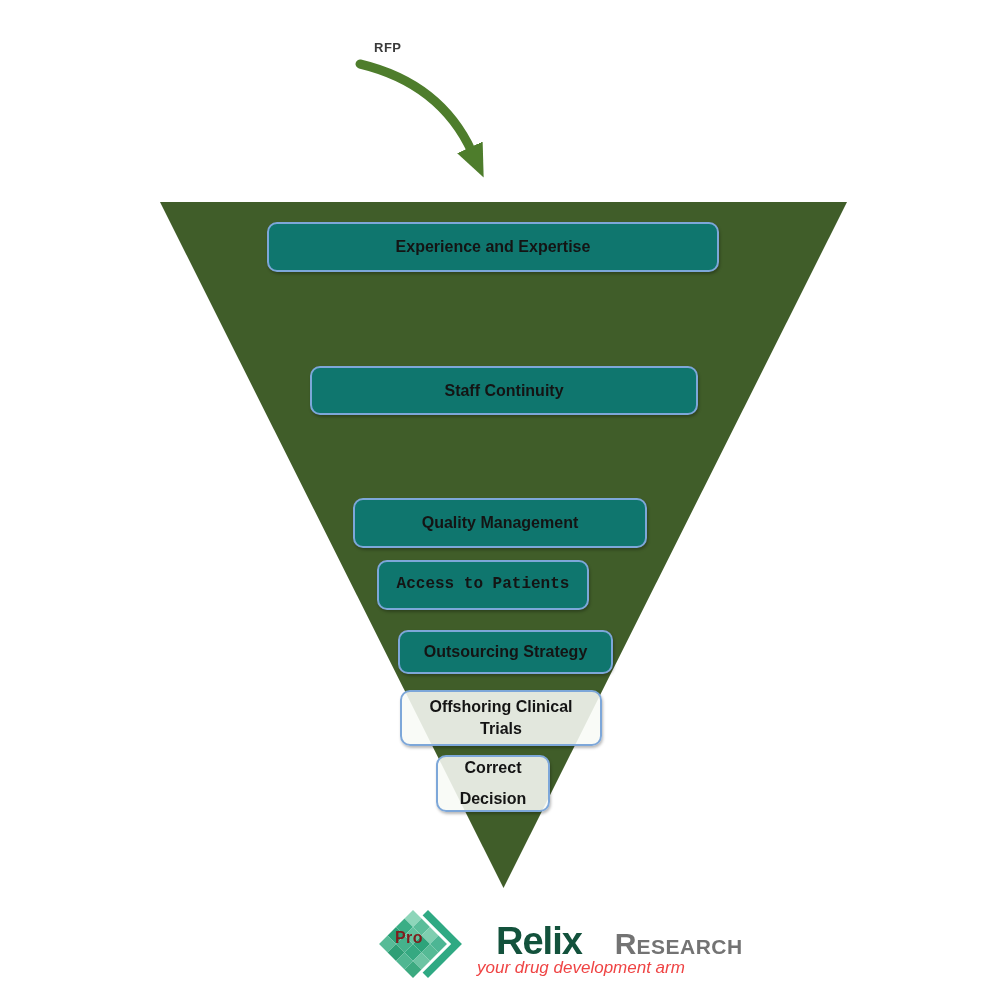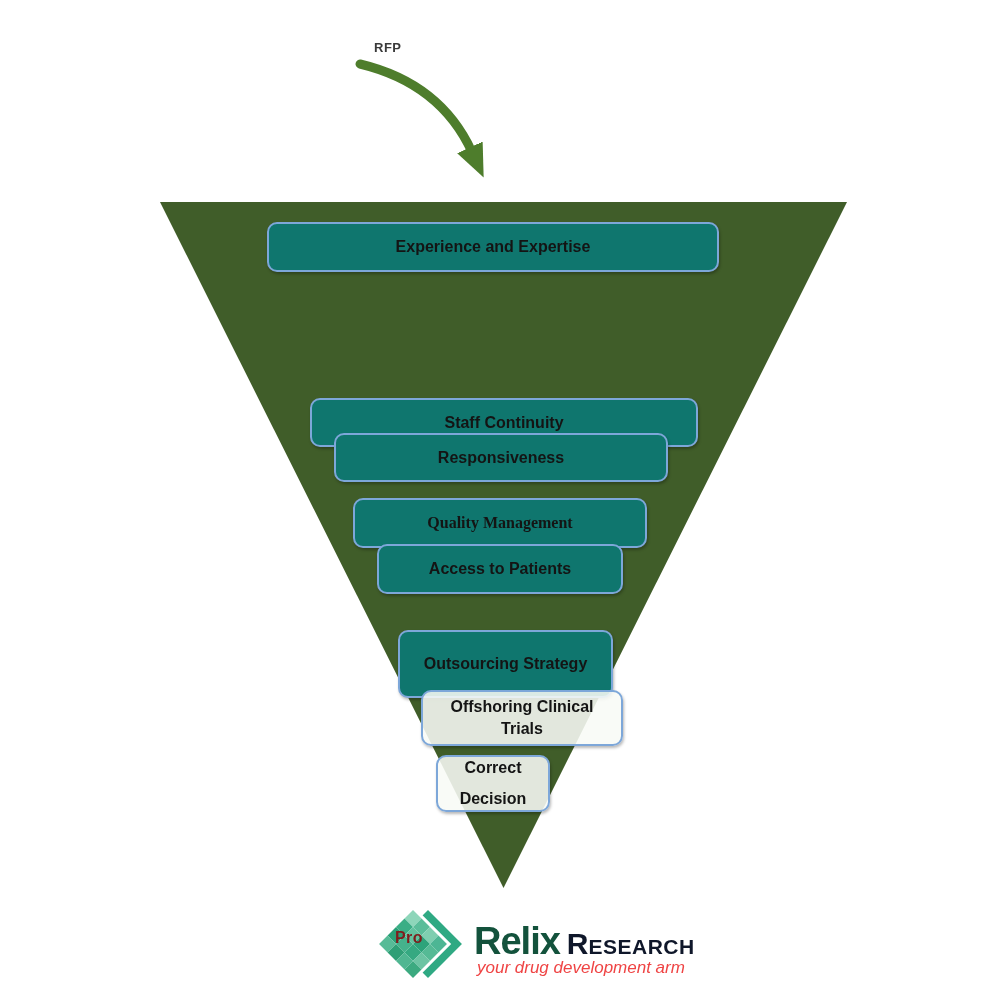--- a/index.html
+++ b/index.html
@@ -35,27 +35,27 @@
   .fbox.wide-lines { line-height:1.9; }
   .fbox span { display:block; padding:0 8px; }
 
   
   .logo-mark-svg { position:absolute; left:362px; top:899px; }
   .logo-pro {
     position:absolute; left:378px; top:929px; width:62px; text-align:center;
     font-size:16px; font-weight:bold; color:#7f1d1d; letter-spacing:0.5px;
   }
   .brand-line {
-    position:absolute; left:474px; top:920px;
-    display:flex; align-items:baseline; white-space:nowrap;
+    position:absolute; left:496px; top:920px;
+    display:flex; align-items:baseline; white-space:nowrap;gap:17px;
   }
   .brand-relix {
     font-size:38px; font-weight:bold; color:#13523c; letter-spacing:-1px;
   }
-  .brand-research { font-weight:bold; color:#0f172a; margin-left:7px; }
+  .brand-research { font-weight:bold; color:#737373; margin-left:16px; }
   .brand-research .r-init { font-size:30px; }
   .brand-research .r-rest { font-size:21px; letter-spacing:0.5px; }
   .tagline {
     position:absolute; left:477px; top:958px;
     font-size:17px; font-style:italic; color:#ef4444;
   }
 </style>
 </head>
 <body>
 
@@ -71,41 +71,38 @@
     <path d="M 12 12 C 62 24, 102 52, 124 100" fill="none" stroke="#4e7d2c" stroke-width="9" stroke-linecap="round" marker-end="url(#ah)"></path>
   </svg>
 
   <div class="triangle"></div>
 
   <div class="fbox" style="left:267px; top:222px; width:452px; height:50px;">
     <span>Experience and Expertise</span>
   </div>
 
 
-  <div class="fbox" style="left:310px; top:366px; width:388px; height:49px;margin-top:32px;">
+  <div class="fbox" style="left:310px; top:366px; width:388px; height:49px;">
     <span>Staff Continuity</span>
   </div>
 
-  <div class="fbox" style="left:334px; top:433px; width:334px; height:49px;">
-    <span>Responsiveness</span>
-  </div>
 
-  <div class="fbox" style="left:353px; top:498px; width:294px; height:50px;font-family:Liberation Serif, serif;">
+  <div class="fbox" style="left:353px; top:498px; width:294px; height:50px;">
     <span>Quality Management</span>
   </div>
 
-  <div class="fbox" style="left:377px; top:544px; width:246px; height:50px;">
+  <div class="fbox" style="left:377px; top:560px; width:212px; height:50px;font-family:Liberation Mono, monospace;">
     <span>Access to Patients</span>
   </div>
 
-  <div class="fbox" style="left:398px; top:630px; width:215px; height:68px;">
+  <div class="fbox" style="left:398px; top:630px; width:215px; height:44px;">
     <span>Outsourcing Strategy</span>
   </div>
 
-  <div class="fbox translucent" style="left:400px; top:690px; width:202px; height:56px;margin-left:21px;">
+  <div class="fbox translucent" style="left:400px; top:690px; width:202px; height:56px;">
     <span>Offshoring Clinical Trials</span>
   </div>
 
   <div class="fbox translucent wide-lines" style="left:436px; top:755px; width:114px; height:57px;">
     <span>Correct Decision</span>
   </div>
 
   <svg class="logo-mark-svg" width="110" height="92" viewBox="0 0 110 92" aria-hidden="true">
 
     <g transform="translate(66,45) rotate(45)">

